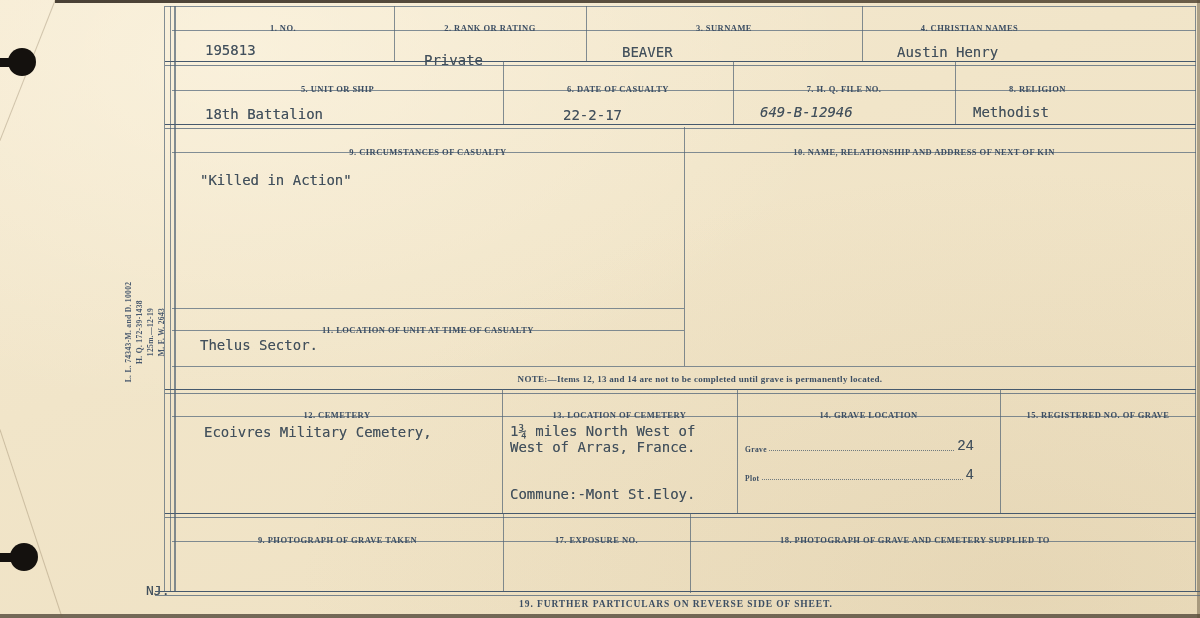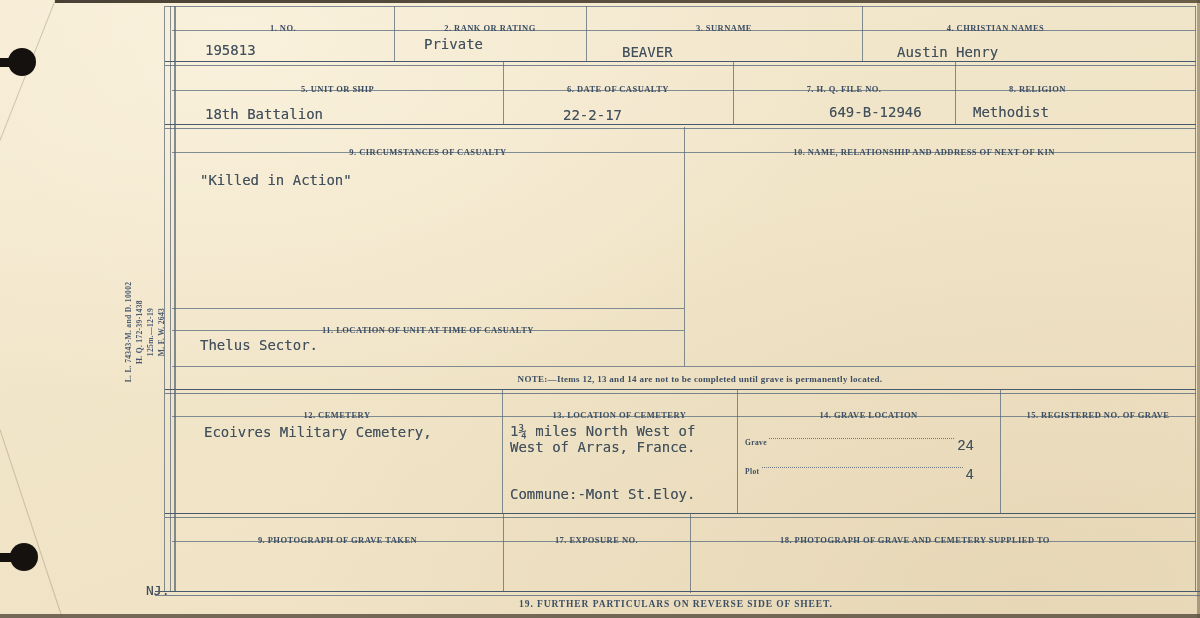--- a/index.html
+++ b/index.html
@@ -22,21 +22,21 @@
        letter-spacing:0.3px;color:#3c4e63;text-align:center;padding-left:16px;}
   .footer{position:absolute;font-family:"Liberation Serif",serif;font-weight:bold;font-size:9.5px;
        letter-spacing:0.9px;color:#3c4e63;text-align:center;}
   .punch{position:absolute;background:#14110e;border-radius:50%;}
   .pbar{position:absolute;background:#14110e;}
   .stamp{position:absolute;left:-91px;top:309px;width:400px;height:46px;transform:rotate(-90deg) translate(0,0);
        transform-origin:50% 50%;text-align:center;}
   .stamp{left:91px;top:309px;width:110px;height:46px;}
   .stamp div{font-family:"Liberation Serif",serif;font-weight:bold;font-size:7.6px;line-height:11px;
        letter-spacing:0.3px;color:#46576d;white-space:nowrap;}
-  .grow{position:absolute;display:flex;align-items:flex-start;}
+  .grow{position:absolute;display:flex;align-items:flex-end;}
   .gl{font-family:"Liberation Serif",serif;font-weight:bold;font-size:7.5px;letter-spacing:0.4px;color:#3c4e63;}
   .leader{flex:1;border-bottom:1.5px dotted rgba(70,88,106,0.75);margin:0 3px 3px 2px;}
   .gv{font-family:Liberation Mono, monospace;font-size:14px;color:#42505c;padding-right:14px;
       text-shadow:0 0 0.5px rgba(66,80,92,0.55);}
   .diag{position:absolute;height:1px;background:rgba(120,100,70,0.30);}
 </style>
 </head>
 <body>
 
 <div class="card">
@@ -89,35 +89,35 @@
   <div class="vl" style="left:684px;top:127px;height:239px;"></div>
   <div class="vl" style="left:502px;top:389px;height:124px;"></div>
   <div class="vl" style="left:737px;top:389px;height:124px;"></div>
   <div class="vl" style="left:1000px;top:389px;height:124px;"></div>
   <div class="vl" style="left:503px;top:513px;height:78px;"></div>
   <div class="vl" style="left:690px;top:513px;height:80px;"></div>
 
   <div class="hdr" style="left:172px;top:11px;width:222px;">1. NO.</div>
   <div class="hdr" style="left:394px;top:11px;width:192px;">2. RANK OR RATING</div>
   <div class="hdr" style="left:586px;top:11px;width:276px;">3. SURNAME</div>
-  <div class="hdr" style="left:862px;top:11px;width:215px;padding-left:26px;">4. CHRISTIAN NAMES</div>
+  <div class="hdr" style="left:862px;top:11px;width:215px;">4. CHRISTIAN NAMES</div>
 
   <div class="val" style="left:205px;top:42px;">195813</div>
-  <div class="val" style="left:424px;top:36px;">Private</div>
+  <div class="val" style="left:424px;top:52px;">Private</div>
   <div class="val" style="left:622px;top:44px;">BEAVER</div>
   <div class="val" style="left:897px;top:44px;">Austin Henry</div>
 
   <div class="hdr" style="left:172px;top:72px;width:331px;">5. UNIT OR SHIP</div>
   <div class="hdr" style="left:503px;top:72px;width:230px;">6. DATE OF CASUALTY</div>
   <div class="hdr" style="left:733px;top:72px;width:222px;">7. H. Q. FILE NO.</div>
   <div class="hdr" style="left:955px;top:72px;width:165px;">8. RELIGION</div>
 
   <div class="val" style="left:205px;top:106px;">18th Battalion</div>
   <div class="val" style="left:563px;top:107px;">22-2-17</div>
-  <div class="val" style="left:829px;top:104px;">649-B-12946</div>
+  <div class="val" style="left:760px;top:104px;font-style:italic;">649-B-12946</div>
   <div class="val" style="left:973px;top:104px;">Methodist</div>
 
   <div class="hdr" style="left:172px;top:135px;width:512px;">9. CIRCUMSTANCES OF CASUALTY</div>
   <div class="val" style="left:200px;top:172px;">"Killed in Action"</div>
 
   <div class="hdr" style="left:684px;top:135px;width:480px;">10. NAME, RELATIONSHIP AND ADDRESS OF NEXT OF KIN</div>
   <div class="val" style="left:700px;top:172px;"></div>
 
   <div class="hdr" style="left:172px;top:313px;width:512px;">11. LOCATION OF UNIT AT TIME OF CASUALTY</div>
   <div class="val" style="left:200px;top:337px;">Thelus Sector.</div>

